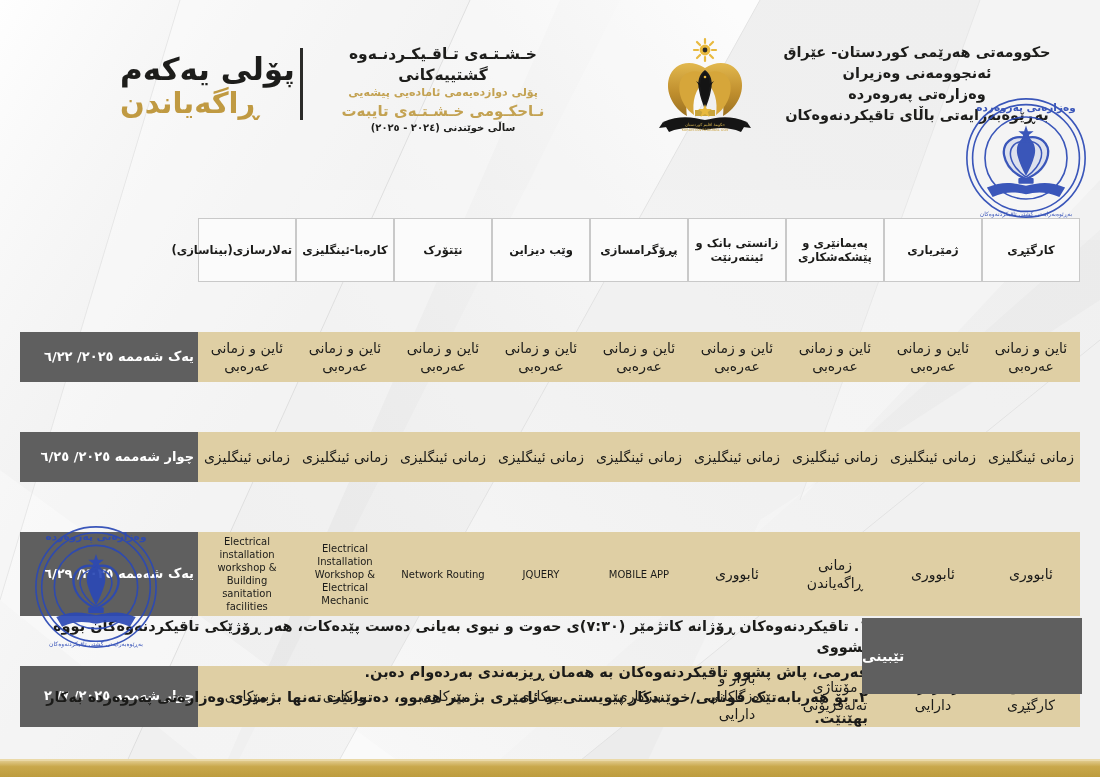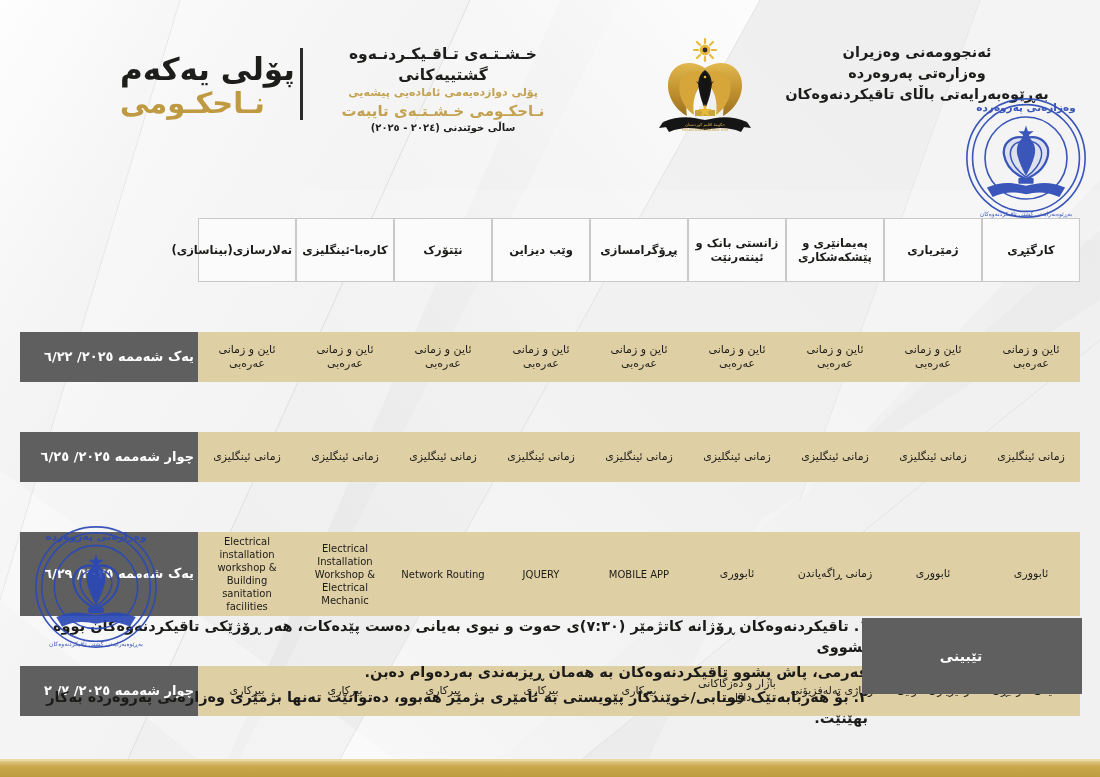--- a/index.html
+++ b/index.html
@@ -58,42 +58,42 @@
     background:#fbfbfb;border:1px solid #c9c9c9;
     font-size:11.5px;font-weight:bold;color:#1b1b19;
     height:58px;vertical-align:middle;text-align:center;padding:2px 3px;line-height:1.25;
   }
   table.sched thead th.datehead{
     background:transparent;border:none;width:172px;
   }
 
   table.sched tbody td{
     background:#dfcfa4;border:none;
-    font-size:11px;color:#1b1b19;text-align:center;vertical-align:middle;
+    font-size:14px;color:#1b1b19;text-align:center;vertical-align:middle;
     height:44px;padding:3px 4px;line-height:1.3;
   }
   table.sched tbody td.en{font-size:10px;}
   table.sched tbody td.date{
     background:#5f5f5f;color:#fff;font-size:13px;font-weight:bold;
     width:172px;text-align:right;letter-spacing:.3px;
   }
   table.sched tbody tr{ }
   .rowgap{height:5px;}
   .rowgap td{background:transparent !important;height:5px;padding:0;border:none;}
   .headgap td{background:transparent !important;height:4px;padding:0;border:none;}
 
   
   .notes{
     position:absolute;right:232px;left:22px;top:616px;direction:rtl;text-align:right;z-index:3;
   }
   .notes p{margin:0 0 4px 0;font-size:14.5px;font-weight:bold;color:#1b1b19;line-height:1.45;}
 
   .notebox{
     position:absolute;left:862px;top:618px;width:220px;height:76px;
-    background:#5f5f5f;z-index:3;display:flex;align-items:center;justify-content:center;
+    background:#5f5f5f;z-index:3;display:flex;align-items:center;justify-content:flex-end;
   }
   .notebox span{color:#fff;font-size:14px;font-weight:bold;padding-right:22px;direction:rtl;}
 </style>
 </head>
 <body>
 
 <div class="bg">
   <svg viewBox="0 0 1100 777" preserveAspectRatio="none" aria-hidden="true">
     <defs>
       <linearGradient id="gA" x1="0" y1="0" x2="1" y2="1">
@@ -126,21 +126,21 @@
     <line x1="980" y1="0" x2="800" y2="500" stroke="#e1e1e1" stroke-width="1" opacity="0.6"></line>
   </svg>
 </div>
 <div class="goldbar-top"></div>
 <div class="goldbar"></div>
 
 <div class="header">
 
   <div class="title-left">
     <div class="t1">پۆلی یەکەم</div>
-    <div class="t2">نـاحکـومی</div>
+    <div class="t2">ڕاگەیاندن</div>
   </div>
 
   <div class="divider"></div>
 
   <div class="subtitle">
     <div class="s1">خـشـتـەی تـاقـیکـردنـەوە گشتییەکانی</div>
     <div class="s2">پۆلی دوازدەیەمی ئامادەیی پیشەیی</div>
     <div class="s3">نـاحکـومی خـشـتـەی تایبەت</div>
     <div class="s4">ساڵی خوێندنی (٢٠٢٤ - ٢٠٢٥)</div>
   </div>
@@ -184,20 +184,21 @@
 
       <path d="M8 88 C26 80 40 84 50 86 C60 84 74 80 92 88 L86 98 C72 92 60 94 50 96 C40 94 28 92 14 98 Z" fill="#151515"></path>
       <path d="M8 88 L4 94 L12 93 Z" fill="#151515"></path>
       <path d="M92 88 L96 94 L88 93 Z" fill="#151515"></path>
       <text x="50" y="92" font-size="4.2" fill="#d8b44e" text-anchor="middle" font-family="DejaVu Sans, sans-serif">حكومة اقليم كوردستان</text>
       <text x="50" y="97" font-size="3.4" fill="#c9a23f" text-anchor="middle" font-family="DejaVu Sans, sans-serif">KURDISTAN REGIONAL GOV</text>
     </svg>
   </div>
 
   <div class="right-text">
+    <div>حکوومەتی هەرێمی کوردستان- عێراق</div>
     <div>ئەنجوومەنی وەزیران</div>
     <div>وەزارەتی پەروەردە</div>
     <div>بەڕێوەبەرایەتی باڵای تاقیکردنەوەکان</div>
   </div>
 </div>
 
 <div class="seal seal-top">
   <svg viewBox="0 0 130 130" width="128" height="124" aria-hidden="true">
     <g fill="none" stroke="#2b49b5" stroke-width="1.7">
       <circle cx="65" cy="65" r="62"></circle>

